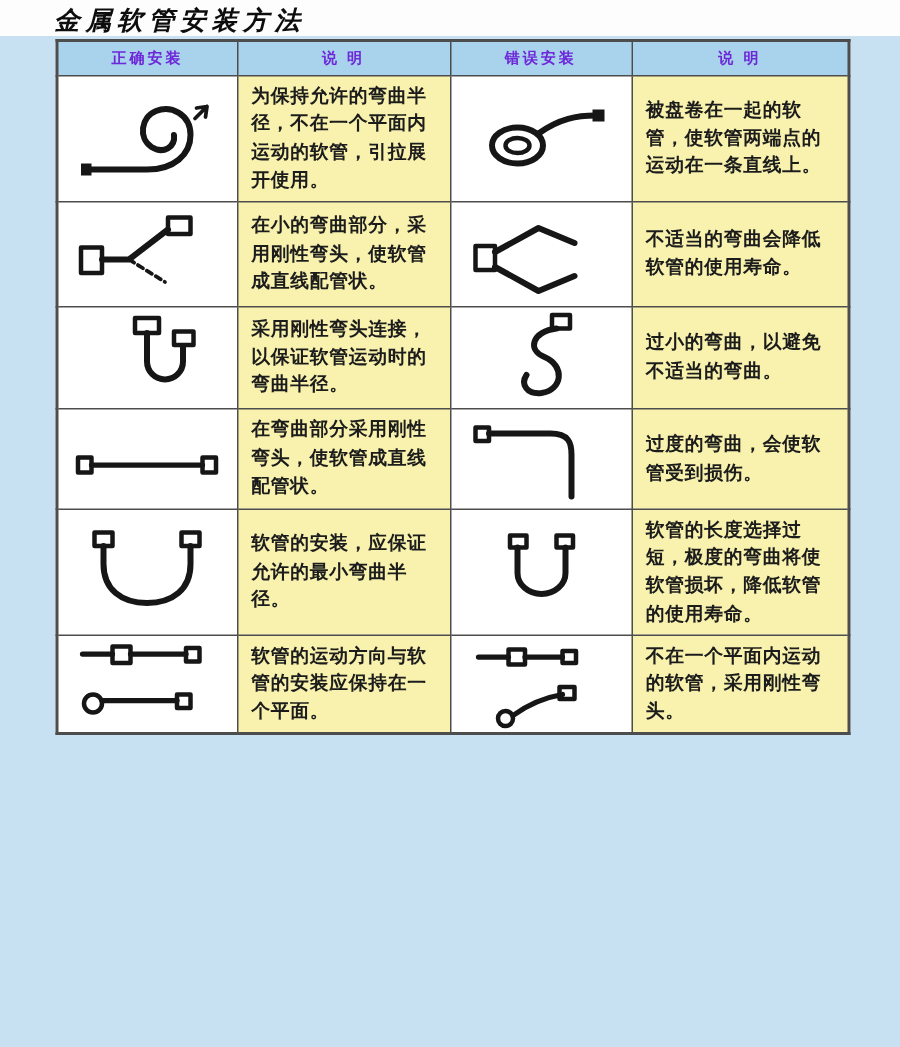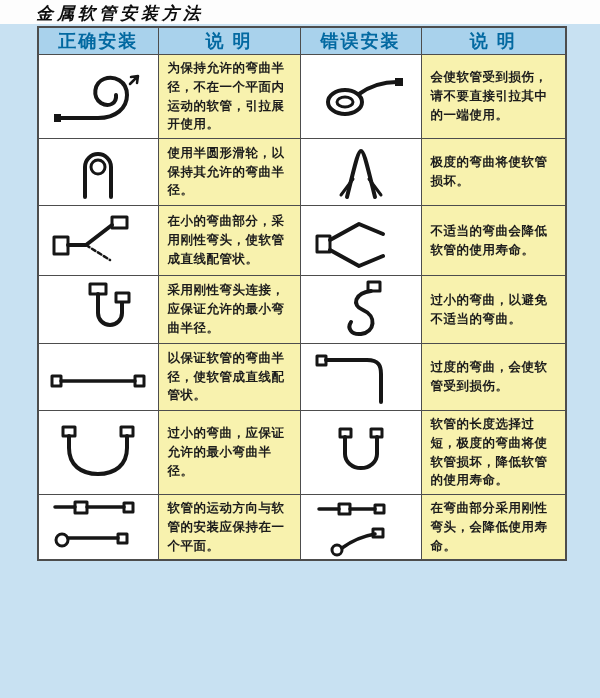--- a/index.html
+++ b/index.html
@@ -26,22 +26,22 @@
     border-collapse:collapse;table-layout:fixed;
     width:528px;background:#ffffff;
     border:2px solid var(--border,#4d4d4d);
   }
   table.install th, table.install td{
     border:1px solid var(--border,#4d4d4d);
     box-sizing:border-box;
   }
   thead th{
     background:var(--header-bg,#a9d2ec);
-    height:23px;font-size:18px;font-weight:bold;
-    letter-spacing:2px;color:#0369a1;text-align:center;
+    height:23px;font-size:10px;font-weight:bold;
+    letter-spacing:2px;color:#6d28d9;text-align:center;
   }
   td.illus{
     background:var(--illustration-bg,#ffffff);
     text-align:center;vertical-align:middle;
   }
   td.desc{
     background:var(--explain-bg,#f8f2ae);
     font-size:12.5px;font-weight:bold;line-height:1.5;
     letter-spacing:0.5px;color:#1c1c1c;
     padding:4px 6px 4px 9px;vertical-align:middle;text-align:left;
@@ -84,39 +84,23 @@
           </td>
           <td class="desc">为保持允许的弯曲半径，不在一个平面内运动的软管，引拉展开使用。</td>
           <td class="illus">
             <svg width="100" height="62" viewBox="0 0 100 62" fill="none" stroke="#161616" stroke-width="4" stroke-linecap="round" stroke-linejoin="round">
               <ellipse cx="34" cy="36" rx="17" ry="12"></ellipse>
               <ellipse cx="34" cy="36" rx="8" ry="5" stroke-width="3"></ellipse>
               <path d="M48,28 C62,18 74,16 86,16"></path>
               <rect x="84" y="12" width="8" height="8" fill="#161616" stroke="none"></rect>
             </svg>
           </td>
-          <td class="desc">会使软管受到损伤，请不要直接引拉其中的一端使用。</td>
-        </tr>
-
-        <tr style="height:67px">
-          <td class="illus">
-            <svg width="100" height="62" viewBox="0 0 100 62" fill="none" stroke="#161616" stroke-width="4" stroke-linecap="round" stroke-linejoin="round">
-              <path d="M37,56 V26 a13,13 0 0 1 26,0 V56"></path>
-              <circle cx="50" cy="26" r="7" stroke-width="3"></circle>
-            </svg>
-          </td>
-          <td class="desc">使用半圆形滑轮，以保持其允许的弯曲半径。</td>
-          <td class="illus">
-            <svg width="100" height="62" viewBox="0 0 100 62" fill="none" stroke="#161616" stroke-width="4" stroke-linecap="round" stroke-linejoin="round">
-              <path d="M36,56 C44,24 47,10 50,10 C53,10 56,24 64,56"></path>
-              <path d="M30,54 L42,38 M70,54 L58,38" stroke-width="3"></path>
-            </svg>
-          </td>
-          <td class="desc">极度的弯曲将使软管损坏。</td>
-        </tr>
+          <td class="desc">被盘卷在一起的软管，使软管两端点的运动在一条直线上。</td>
+        </tr>
+
 
 
         <tr style="height:70px">
           <td class="illus">
             <svg width="100" height="62" viewBox="0 0 100 62" fill="none" stroke="#161616" stroke-width="4" stroke-linecap="round" stroke-linejoin="round">
               <rect x="6" y="27" width="14" height="17" stroke-width="3"></rect>
               <path d="M20,35 H38 L64,15"></path>
               <rect x="64" y="7" width="15" height="11" stroke-width="3"></rect>
               <path d="M38,35 L62,50" stroke-width="2.5" stroke-dasharray="4 3"></path>
             </svg>
@@ -133,58 +117,58 @@
         </tr>
 
         <tr style="height:68px">
           <td class="illus">
             <svg width="100" height="62" viewBox="0 0 100 62" fill="none" stroke="#161616" stroke-width="4" stroke-linecap="round" stroke-linejoin="round">
               <rect x="42" y="5" width="16" height="10" stroke-width="3"></rect>
               <path d="M50,15 V34 a12,12 0 0 0 24,0 V24"></path>
               <rect x="68" y="14" width="13" height="9" stroke-width="3"></rect>
             </svg>
           </td>
-          <td class="desc">采用刚性弯头连接，应保证允许的最小弯曲半径。</td>
+          <td class="desc">采用刚性弯头连接，以保证软管运动时的弯曲半径。</td>
           <td class="illus">
             <svg width="100" height="62" viewBox="0 0 100 62" fill="none" stroke="#161616" stroke-width="4" stroke-linecap="round" stroke-linejoin="round">
               <rect x="57" y="3" width="12" height="9" stroke-width="3"></rect>
               <path d="M60,12 C44,14 40,26 52,31 C66,37 64,53 50,55 C40,56 36,49 40,43"></path>
             </svg>
           </td>
           <td class="desc">过小的弯曲，以避免不适当的弯曲。</td>
         </tr>
 
 
         <tr style="height:67px">
           <td class="illus">
             <svg width="100" height="62" viewBox="0 0 100 62" fill="none" stroke="#161616" stroke-width="4" stroke-linecap="round" stroke-linejoin="round">
               <rect x="4" y="30" width="9" height="10" stroke-width="3"></rect>
               <path d="M13,35 H87" stroke-width="3.5"></path>
               <rect x="87" y="30" width="9" height="10" stroke-width="3"></rect>
             </svg>
           </td>
-          <td class="desc">以保证软管的弯曲半径，使软管成直线配管状。</td>
+          <td class="desc">在弯曲部分采用刚性弯头，使软管成直线配管状。</td>
           <td class="illus">
             <svg width="100" height="62" viewBox="0 0 100 62" fill="none" stroke="#161616" stroke-width="4" stroke-linecap="round" stroke-linejoin="round">
               <rect x="6" y="10" width="9" height="9" stroke-width="3"></rect>
               <path d="M15,14 H56 C68,14 70,20 70,28 V56"></path>
             </svg>
           </td>
           <td class="desc">过度的弯曲，会使软管受到损伤。</td>
         </tr>
 
         <tr style="height:68px">
           <td class="illus">
             <svg width="100" height="62" viewBox="0 0 100 62" fill="none" stroke="#161616" stroke-width="4" stroke-linecap="round" stroke-linejoin="round">
               <rect x="15" y="5" width="12" height="9" stroke-width="3"></rect>
               <rect x="73" y="5" width="12" height="9" stroke-width="3"></rect>
               <path d="M21,14 V26 C21,43 33,52 50,52 C67,52 79,43 79,26 V14"></path>
             </svg>
           </td>
-          <td class="desc">过小的弯曲，应保证允许的最小弯曲半径。</td>
+          <td class="desc">软管的安装，应保证允许的最小弯曲半径。</td>
           <td class="illus">
             <svg width="100" height="62" viewBox="0 0 100 62" fill="none" stroke="#161616" stroke-width="4" stroke-linecap="round" stroke-linejoin="round">
               <rect x="29" y="7" width="11" height="8" stroke-width="3"></rect>
               <rect x="60" y="7" width="11" height="8" stroke-width="3"></rect>
               <path d="M34,15 V32 a16,14 0 0 0 32,0 V15"></path>
             </svg>
           </td>
           <td class="desc">软管的长度选择过短，极度的弯曲将使软管损坏，降低软管的使用寿命。</td>
         </tr>
 
@@ -203,19 +187,19 @@
           <td class="illus">
             <svg width="100" height="62" viewBox="0 0 100 62" fill="none" stroke="#161616" stroke-width="4" stroke-linecap="round" stroke-linejoin="round">
               <rect x="28" y="8" width="11" height="10" stroke-width="3"></rect>
               <path d="M8,13 H28 M39,13 H64" stroke-width="3.5"></path>
               <rect x="64" y="9" width="9" height="8" stroke-width="3"></rect>
               <circle cx="26" cy="54" r="5" stroke-width="3"></circle>
               <path d="M31,52 C42,44 52,40 64,38" stroke-width="3.5"></path>
               <rect x="62" y="33" width="10" height="8" stroke-width="3"></rect>
             </svg>
           </td>
-          <td class="desc">在弯曲部分采用刚性弯头，会降低使用寿命。</td>
+          <td class="desc">不在一个平面内运动的软管，采用刚性弯头。</td>
         </tr>
 
       </tbody>
     </table>
   </div>
 </div>
 
 </body></html>

